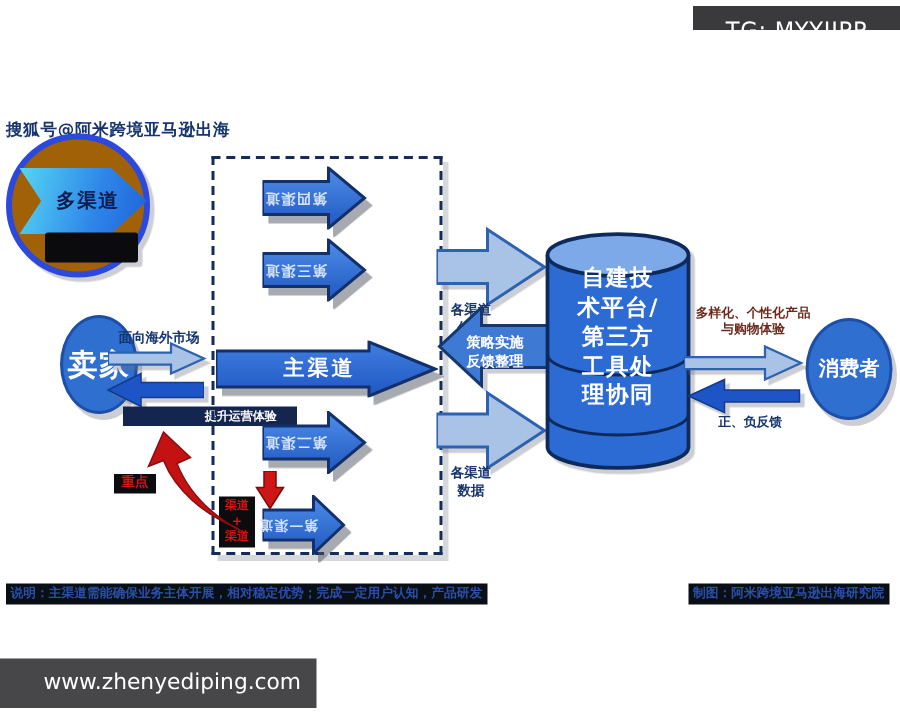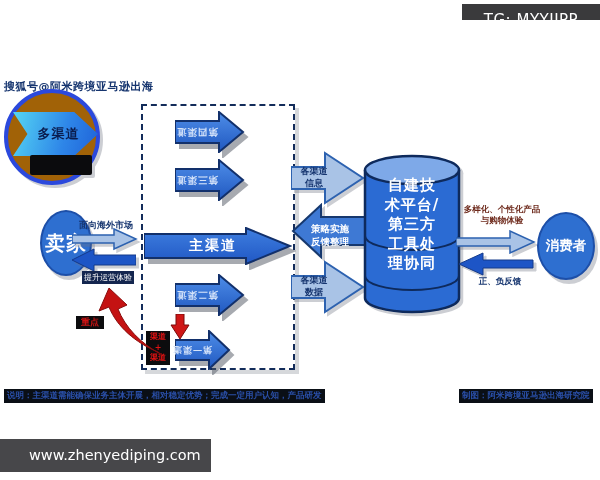--- a/index.html
+++ b/index.html
@@ -27,37 +27,37 @@
   .mc-arrow span{color:#0a1c4e;font-weight:bold;font-size:13px;letter-spacing:1px;padding-left:6px;}
   .mc-blob{left:22px;top:62px;width:62px;height:20px;background:#0b0b0d;border-radius:2px;}
 
   .ellipse{border-radius:50%;background:#2e6fd0;border:2px solid #1d4fa8;box-sizing:border-box;
            display:flex;align-items:center;justify-content:center;color:#fff;font-weight:bold;
            box-shadow:3px 4px 0 rgba(110,116,128,0.35);}
   .seller{left:40px;top:210px;width:52px;height:66px;font-size:20px;letter-spacing:1px;text-align:center;}
   .consumer{left:537px;top:212px;width:58px;height:68px;font-size:13.5px;}
 
   .lbl-out{left:70px;top:219px;width:72px;font-size:9px;text-align:center;}
-  .lbl-in{left:82px;top:271px;width:52px;height:13px;background:#14264f;color:#fff;
-          font-size:8px;font-weight:normal;text-align:center;line-height:13px;}
+  .lbl-in{left:82px;top:271px;width:75px;height:13px;background:#14264f;color:#fff;
+          font-size:8px;font-weight:bold;text-align:center;line-height:13px;padding-left:41px;}
 
   .channel-box{left:141px;top:104px;width:154px;height:266px;border:2px dashed #132c5a;
                box-sizing:border-box;box-shadow:4px 4px 0 rgba(120,126,136,0.3);}
 
   .flip-label{position:absolute;left:0;top:0;width:44px;height:100%;display:flex;align-items:center;
               justify-content:center;transform:rotate(180deg);color:#d6e4fa;font-size:9.5px;
               font-weight:bold;letter-spacing:1px;white-space:nowrap;}
   .a4 .flip-label{width:34px;font-size:9px;}
 
   .red-plus{left:146px;top:331px;width:24px;background:#0c0c0e;color:#e01212;font-size:8px;
             font-weight:bold;text-align:center;line-height:10.5px;padding:1px 0;}
   .focus-lbl{left:76px;top:316px;width:28px;height:13px;background:#0c0c0e;color:#d01414;
              font-size:9px;font-weight:bold;text-align:center;line-height:13px;}
 
-  .conn-lbl{font-size:9px;text-align:center;line-height:12px;}
+  .conn-lbl{font-size:9px;text-align:center;line-height:12px;margin-top:36px;}
   .strat-lbl{left:304px;top:222px;width:52px;color:#fff;font-size:9.5px;font-weight:bold;
              text-align:center;line-height:13px;}
 
   .cyl-text{left:362px;top:176px;width:100px;color:#fff;font-weight:bold;font-size:15px;
             line-height:19.5px;text-align:center;letter-spacing:1px;}
 
   .cons-out-lbl{left:450px;top:204px;width:104px;font-size:8.5px;line-height:11px;text-align:center;}
   .cons-in-lbl{left:468px;top:276px;width:64px;font-size:8.5px;text-align:center;}
 
   .footnote{left:4px;top:389px;background:#0a0f16;color:#2a4fa8;font-size:8.5px;font-weight:bold;

